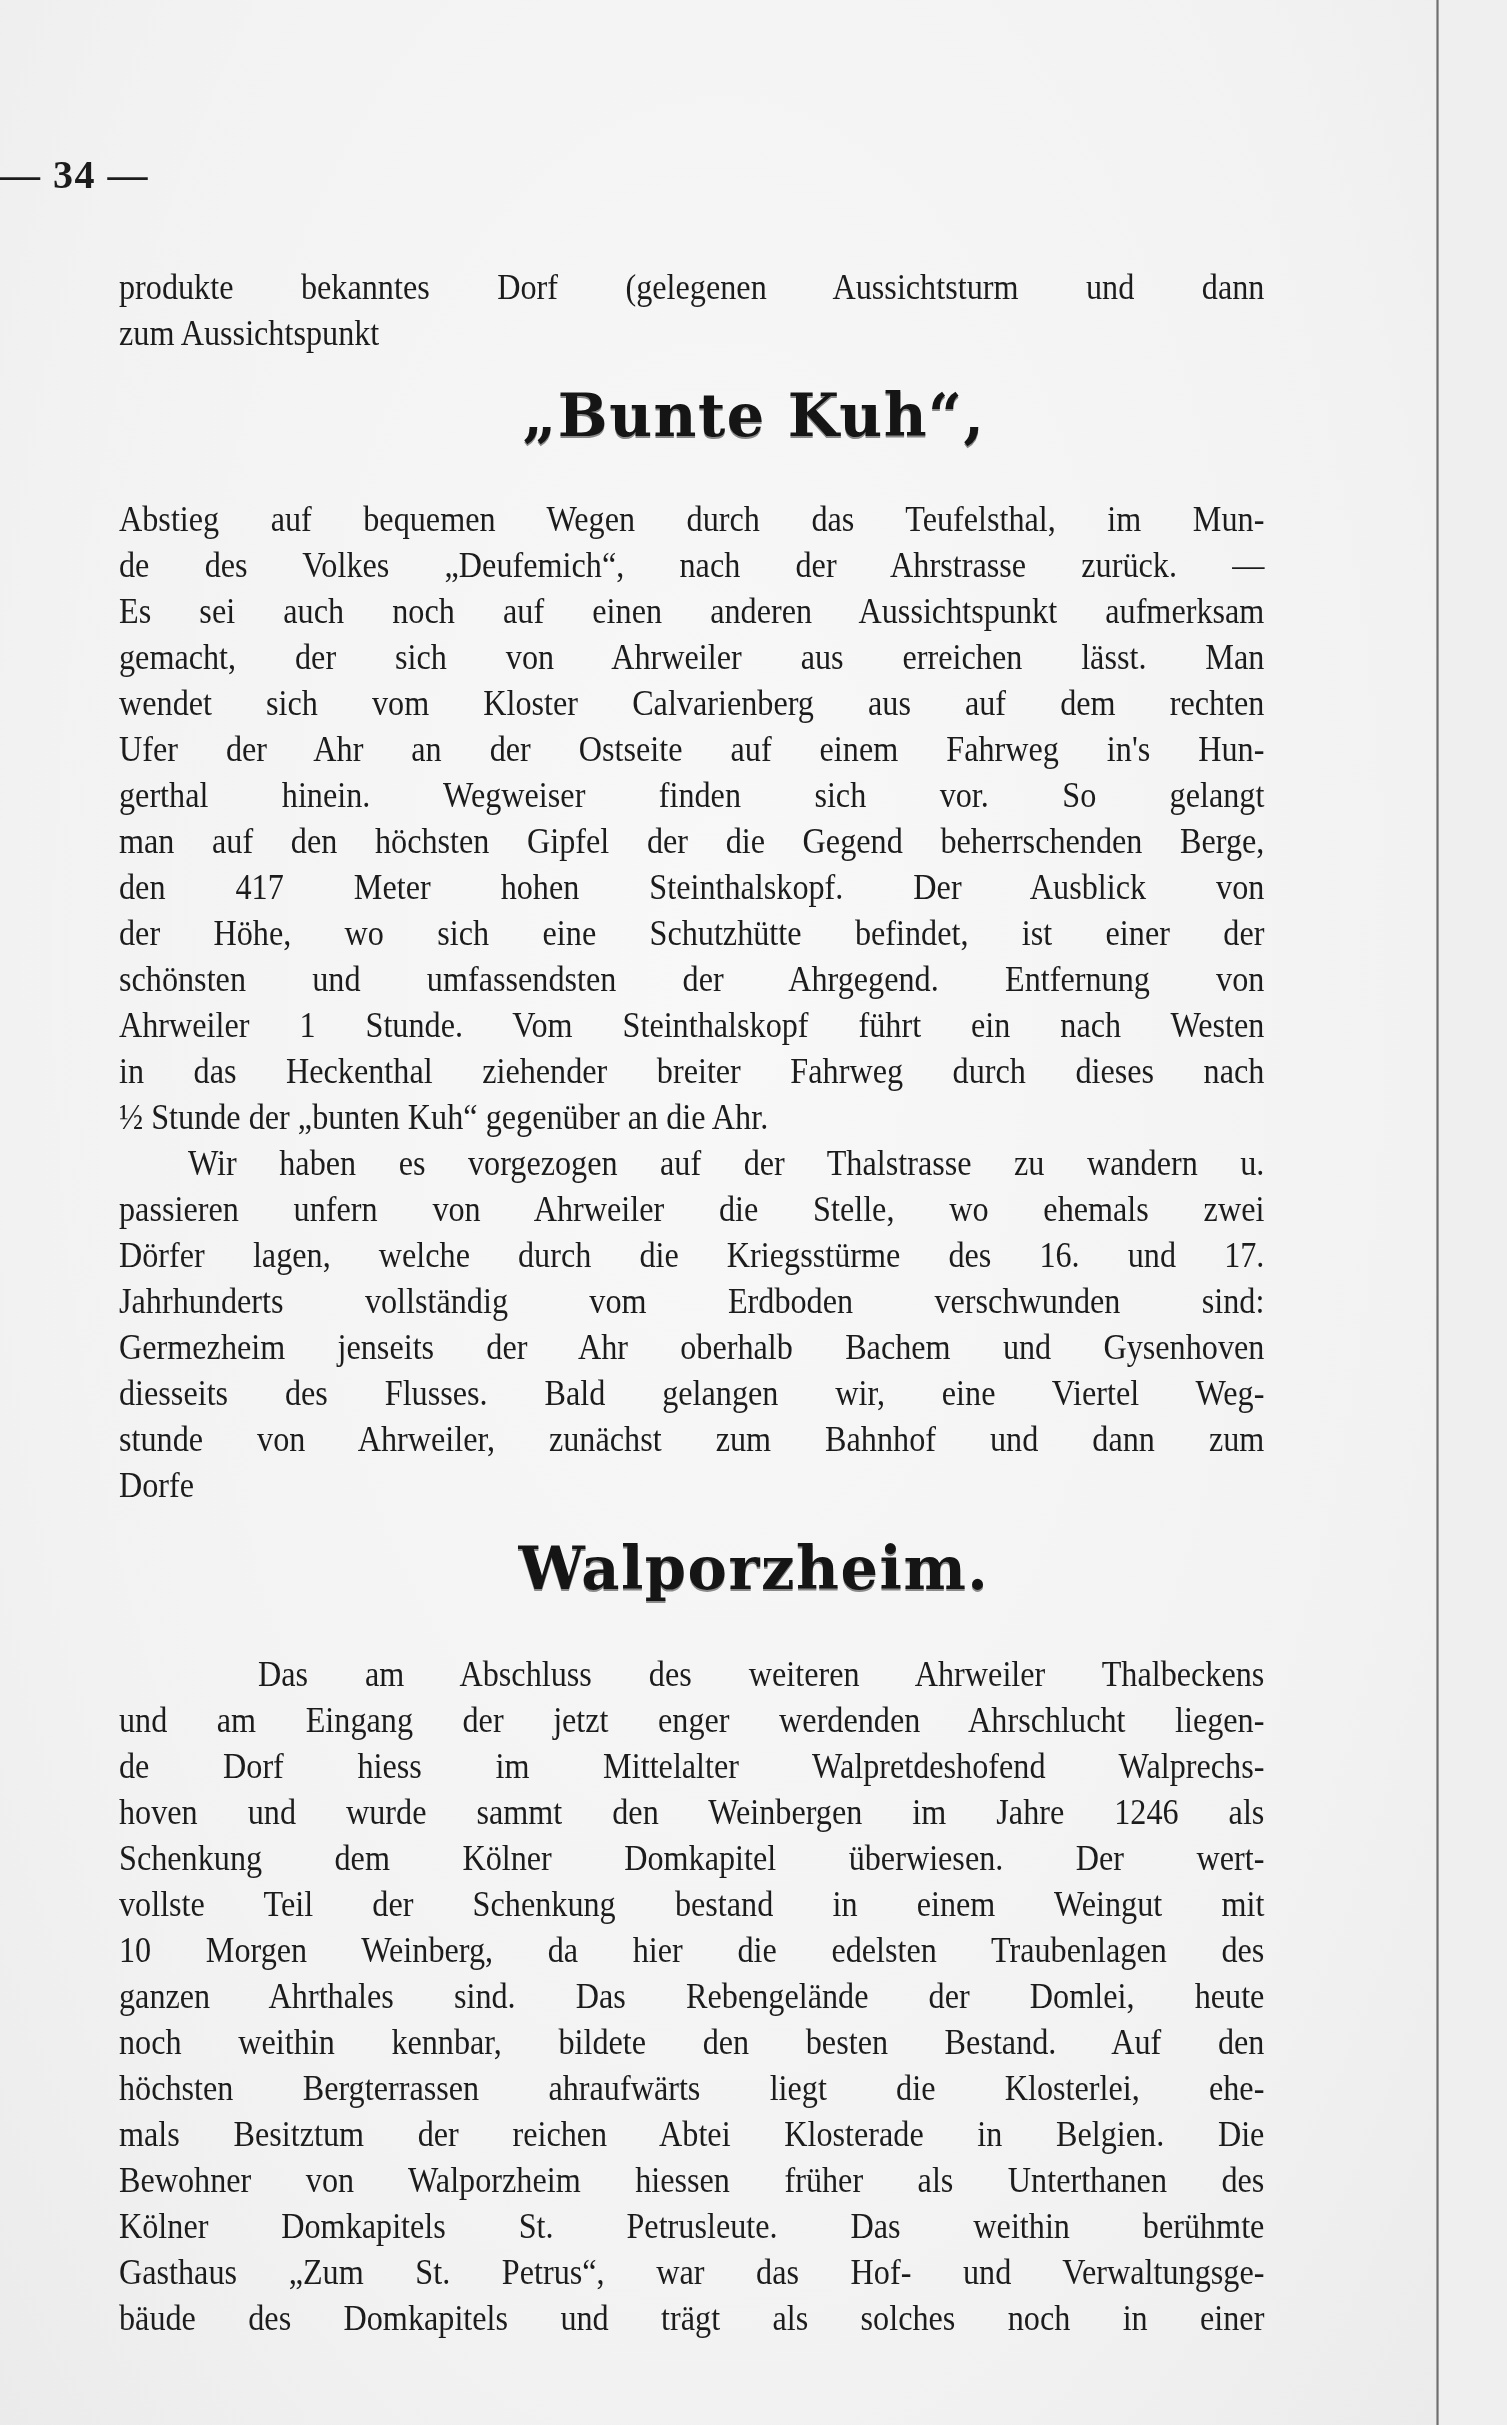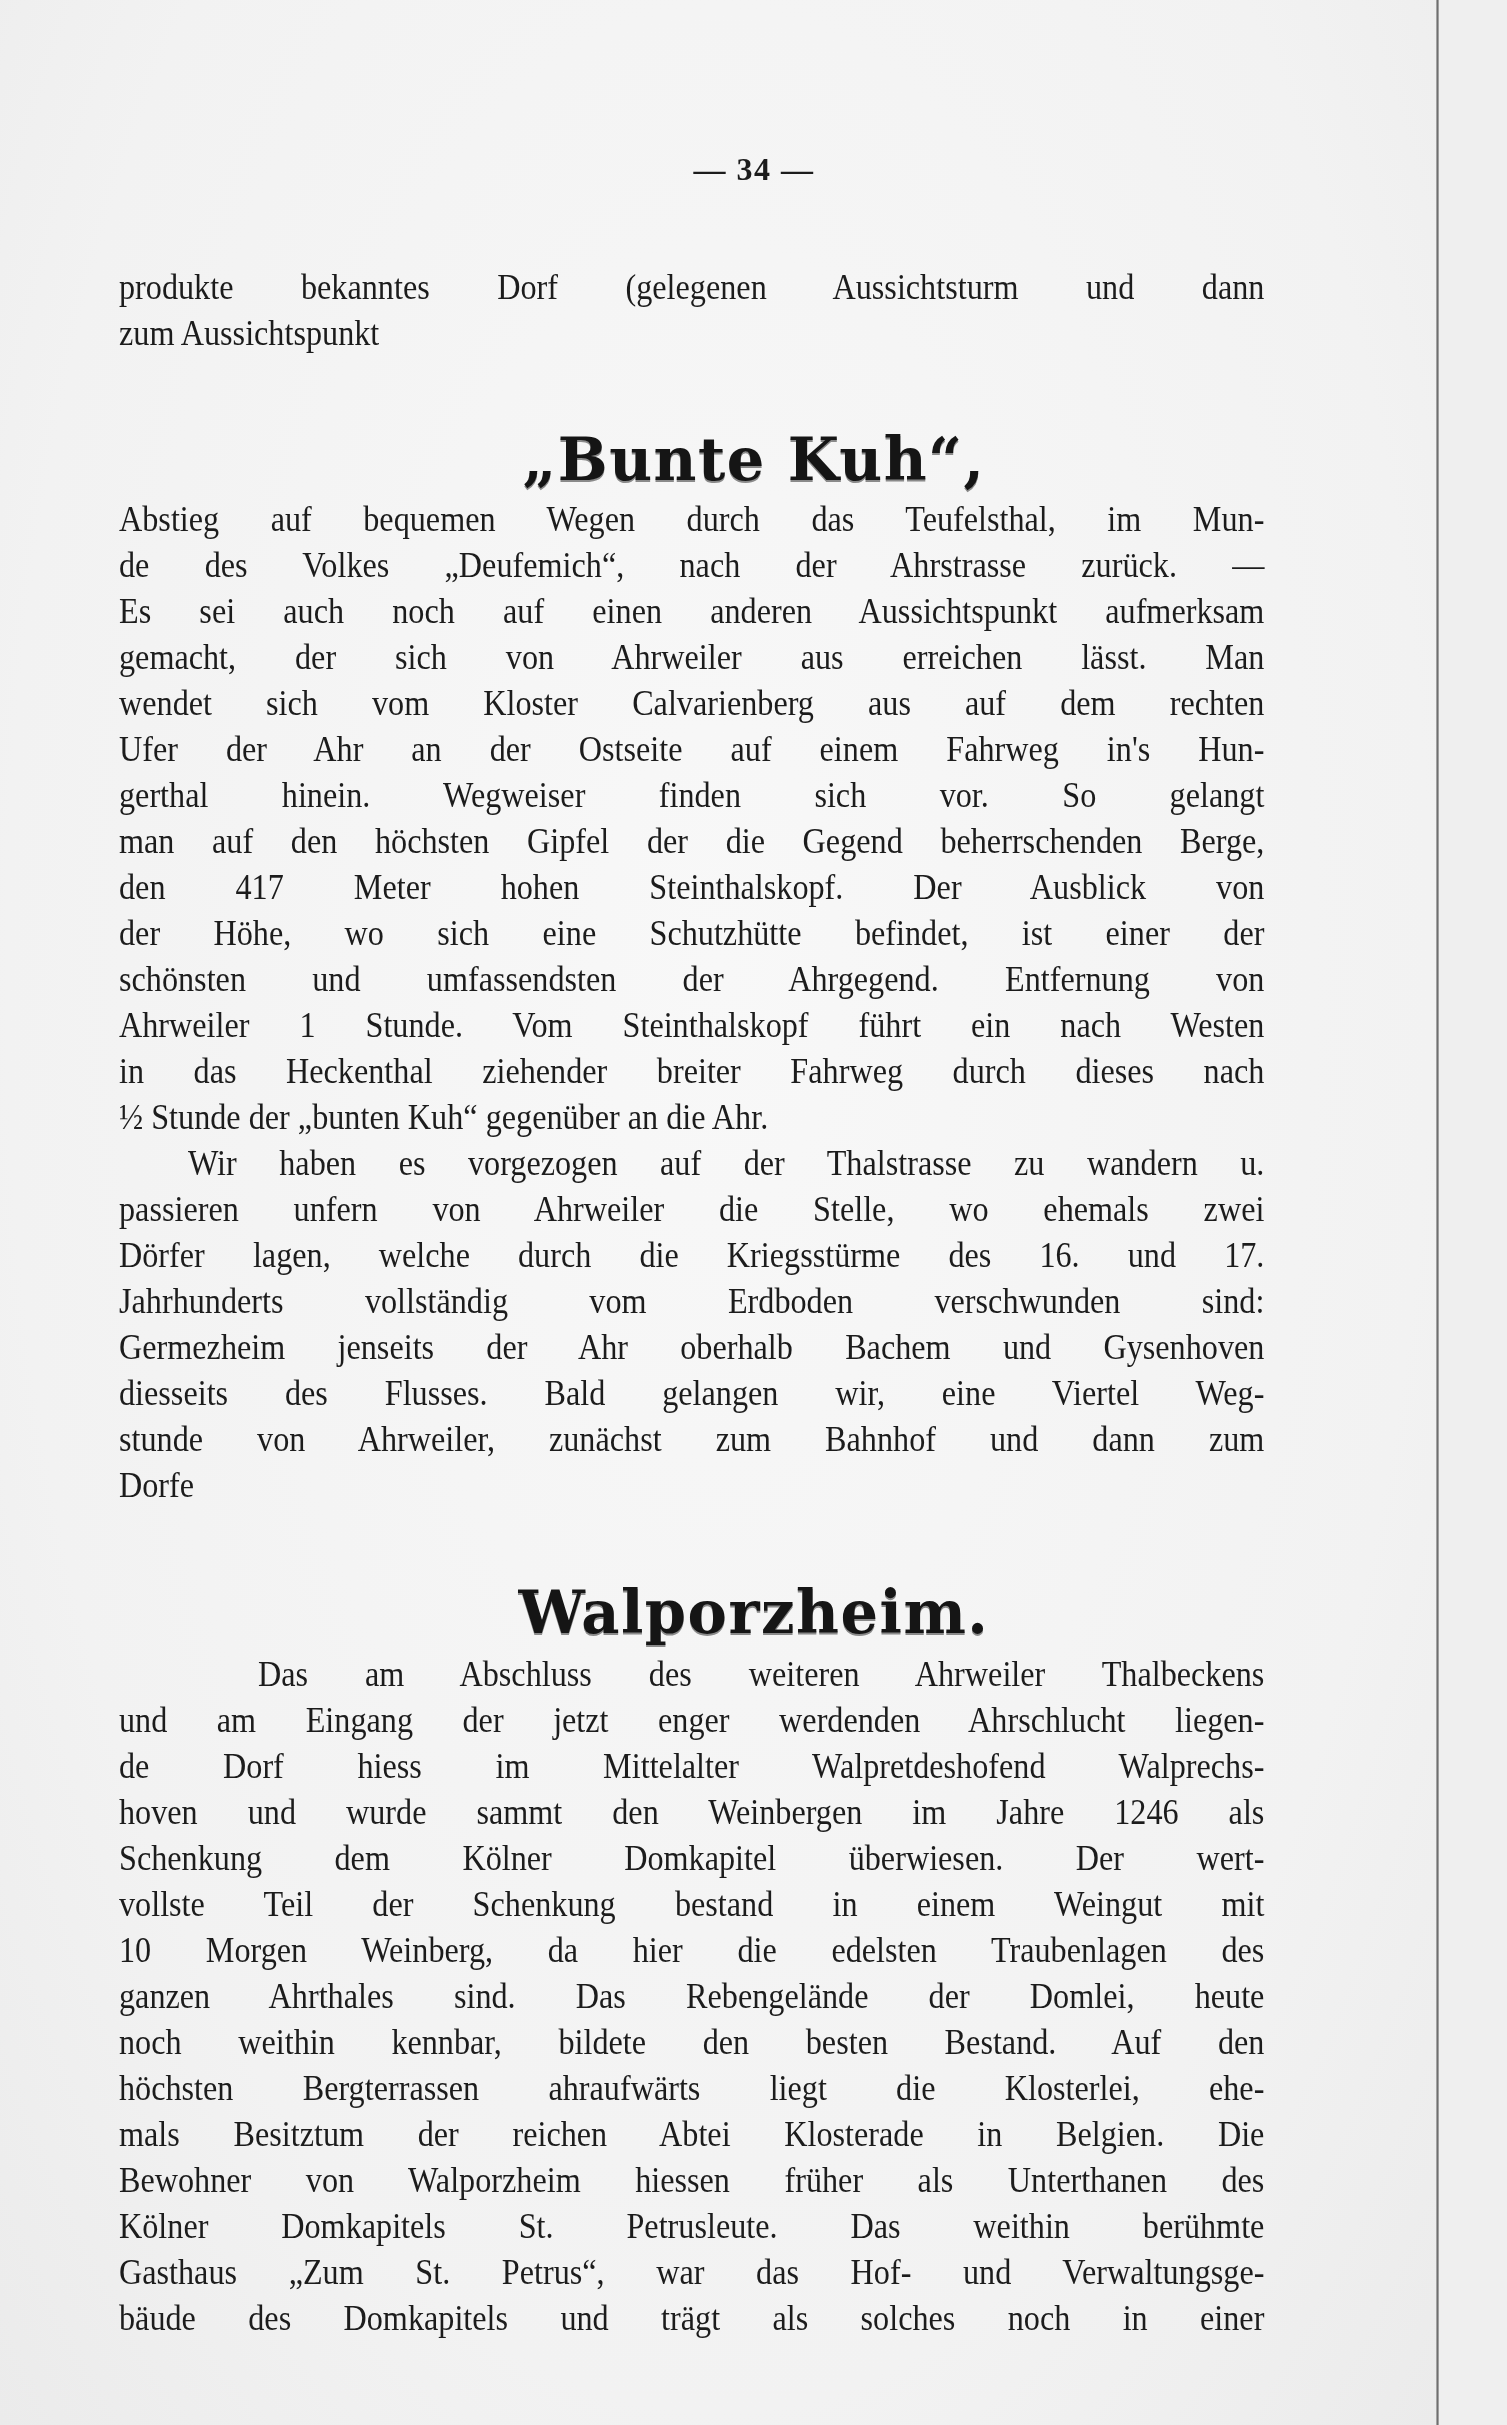--- a/index.html
+++ b/index.html
@@ -34,22 +34,22 @@
       left: 1439px; top: 0;
       width: 69px;
       height: 2426px;
       background: #efefef;
     }
     .page-number {
       position: absolute;
       top: 151px;
       left: 0;
       width: 1508px;
-      text-align: center;
-      font-size: 32px;
+      text-align: left;
+      font-size: 40px;
       font-weight: bold;
       letter-spacing: 1.5px;
     }
     .text-block {
       position: absolute;
       left: 119px;
       width: 1245px;
       font-size: 35px;
       line-height: 46px;
       text-align: justify;
@@ -75,21 +75,20 @@
       position: absolute;
       left: 0;
       width: 1508px;
       text-align: center;
       font-family: "DejaVu Serif", "Liberation Serif", serif;
       font-weight: bold;
       font-size: 59px;
       letter-spacing: 1.5px;
       color: #151515;
       text-shadow: 0 2.3px 0 #8a8a8a;
-      margin-top: 44px;
     }
     .heading-bunte { top: 381px; }
     .heading-walp { top: 1534px; text-align: center; }
   </style>
 </head>
 <body>
 
 <div class="paper"></div>
 <div class="page-edge"></div>
 <div class="facing-page"></div>

